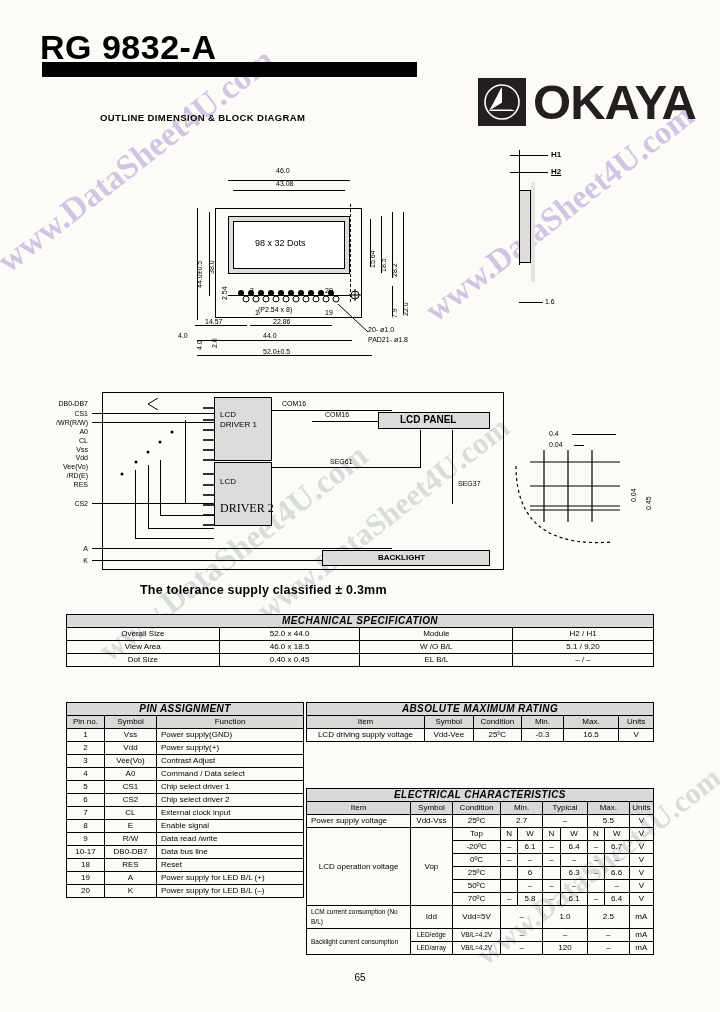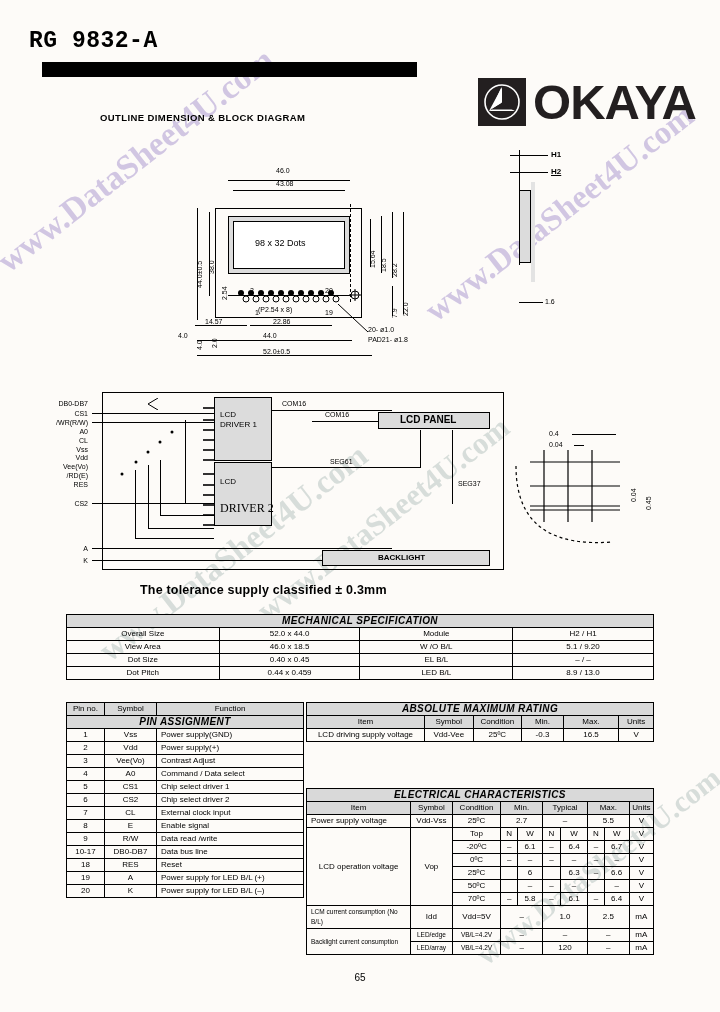--- a/index.html
+++ b/index.html
@@ -2,21 +2,21 @@
 <html><head>
 <meta charset="utf-8">
 <style>
   html,body{margin:0;padding:0;background:#ffffff;}
   body{width:720px;height:1012px;position:relative;overflow:hidden;
        font-family:"Liberation Sans",sans-serif;color:#000;
        background:#fdfbf8;}
   .page{position:absolute;inset:0;background:#fdfbf8;}
 
   
-  .title{position:absolute;left:29px;top:28px;font-size:23px;font-weight:bold;letter-spacing:0.5px;font-family:Liberation Mono, monospace;}
+  .title{position:absolute;left:40px;top:28px;font-size:34px;font-weight:bold;letter-spacing:0.5px;}
   .blackbar{position:absolute;left:42px;top:62px;width:375px;height:15px;background:#000;}
   .logo{position:absolute;right:24px;top:30px;display:flex;align-items:center;gap:7px;margin-top:48px;}
   .logo-mark{width:48px;height:48px;background:#231f20;position:relative;}
   .logo-word{font-size:49px;font-weight:bold;letter-spacing:-1px;color:#231f20;line-height:48px;}
 
   .sec-head{position:absolute;left:100px;top:112px;font-size:9.5px;font-weight:bold;letter-spacing:0.4px;}
 
   
   .wm{position:absolute;color:#b7a7d6;opacity:.62;font-weight:bold;
       font-family:"Liberation Serif",serif;white-space:nowrap;pointer-events:none;}
@@ -323,39 +323,33 @@
       <td>46.0 x 18.5</td>
       <td>W /O  B/L</td>
       <td>5.1 / 9.20</td>
     </tr>
     <tr>
       <td>Dot Size</td>
       <td>0.40 x 0.45</td>
       <td>EL B/L</td>
       <td>– / –</td>
     </tr>
-    <tr>
-      <td>Dot Pitch</td>
-      <td>0.44 x 0.459</td>
-      <td>LED B/L</td>
-      <td>8.9 / 13.0</td>
-    </tr>
   </tbody>
     </table>
 
   <table id="pinasg">
     <tbody>
         <tr>
+          <td class="ttl" colspan="3">PIN  ASSIGNMENT</td>
+        </tr>
+    <tr>
       <td class="hdr" style="width:16%">Pin no.</td>
       <td class="hdr" style="width:22%">Symbol</td>
       <td class="hdr">Function</td>
     </tr>
-    <tr>
-          <td class="ttl" colspan="3">PIN  ASSIGNMENT</td>
-        </tr>
     <tr>
           <td>1</td>
           <td>Vss</td>
           <td class="lft">Power supply(GND)</td>
         </tr>
     <tr>
           <td>2</td>
           <td>Vdd</td>
           <td class="lft">Power supply(+)</td>
         </tr>

